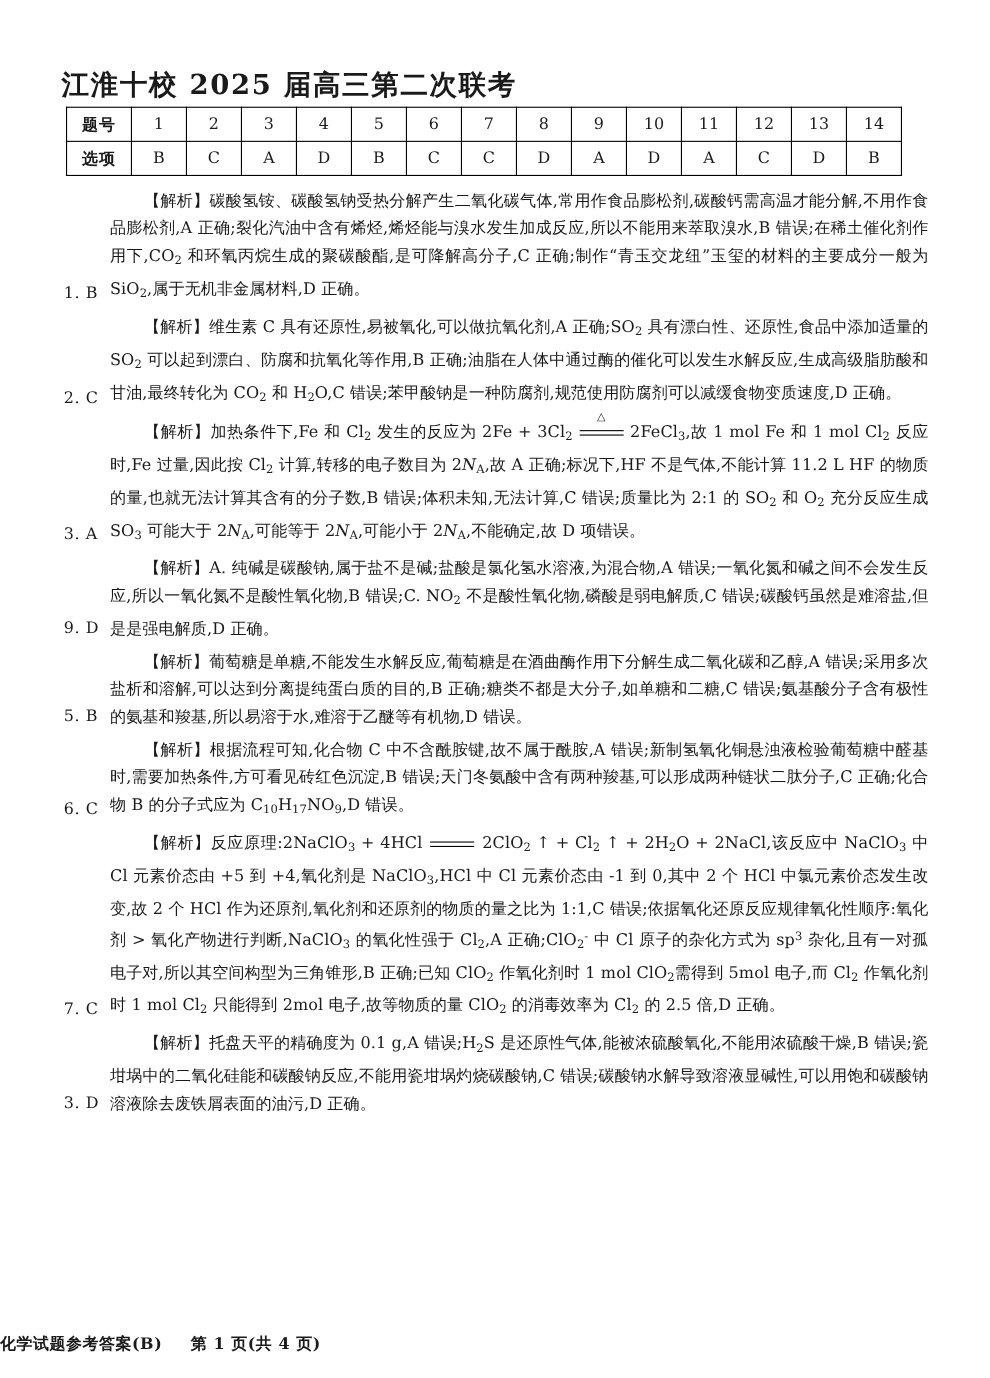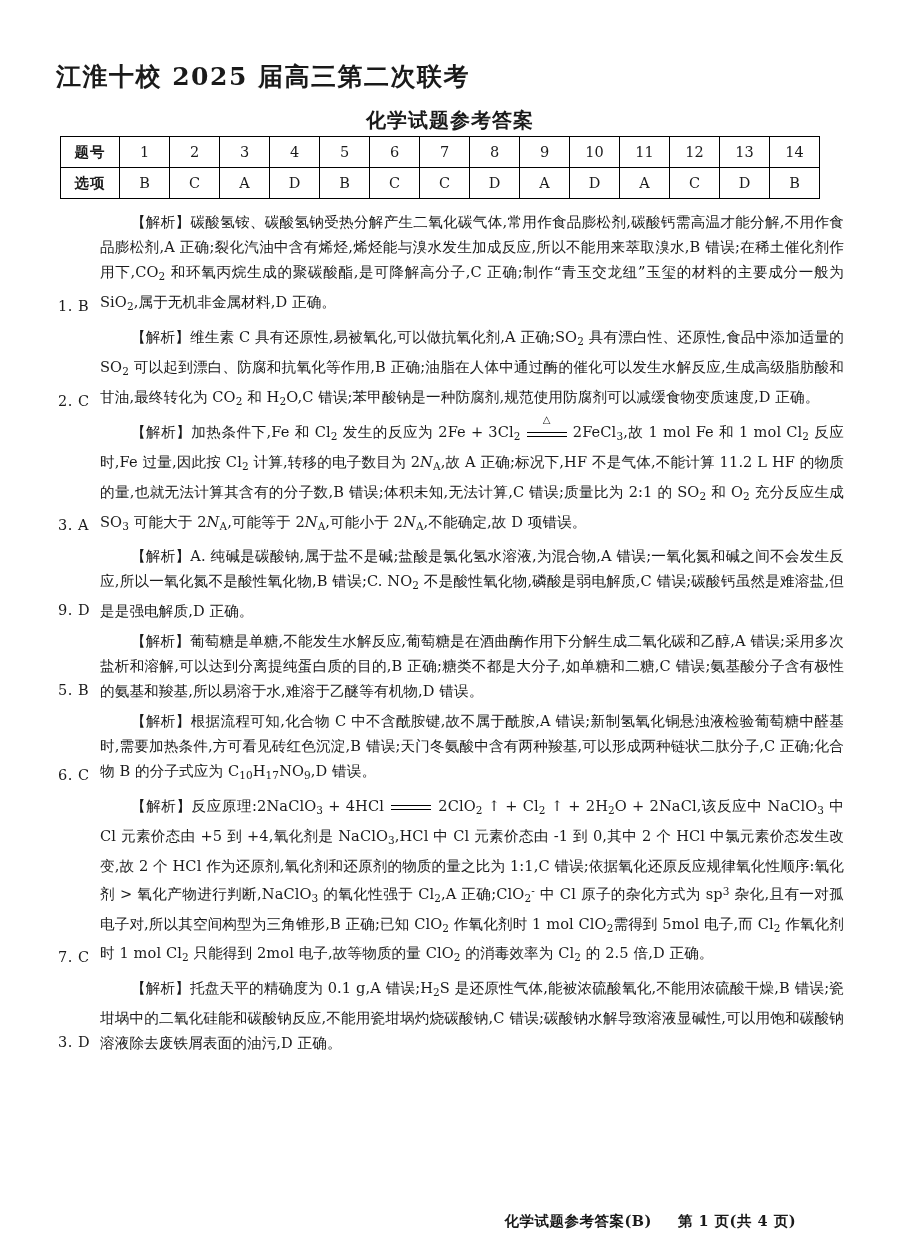--- a/index.html
+++ b/index.html
@@ -123,37 +123,36 @@
     border-top: 1px solid #000;
     border-bottom: 1px solid #000;
     height: 3px;
     margin: 0 2px;
   }
   .footer {
     position: absolute;
     left: 0;
     bottom: 22px;
     width: 796px;
-    text-align: right;
+    text-align: left;
     font-size: 14.5px;
     font-weight: bold;
     letter-spacing: 0.5px;
   }
   .footer .page-no {
     margin-left: 26px;
     font-weight: bold;
   }
 </style>
 </head>
 <body>
 
 <div class="page">
 
   <div class="doc-title">江淮十校 2025 届高三第二次联考</div>
-  <div class="doc-subtitle">化学试题参考答案</div>
 
 
   <table class="answers">
     <tbody>
       <tr>
         <td class="hdr">题号</td>
         <td>1</td>
         <td>2</td>
         <td>3</td>
         <td>4</td>

